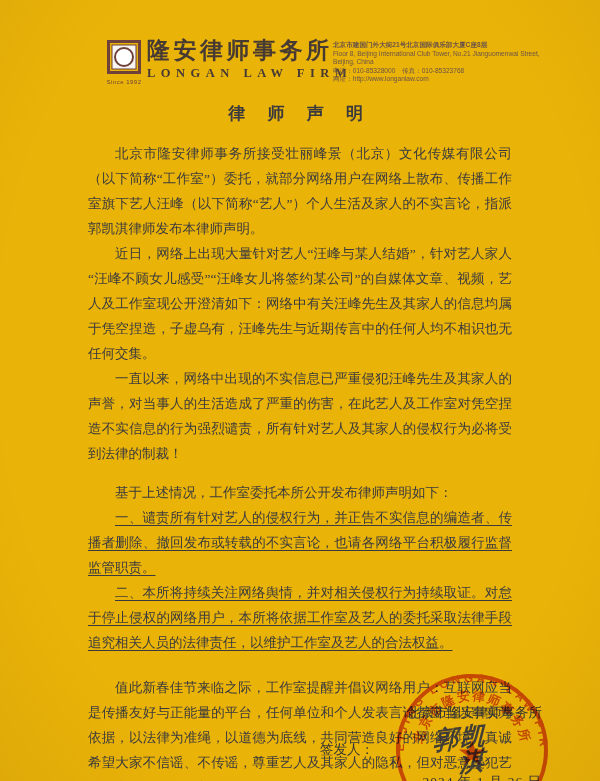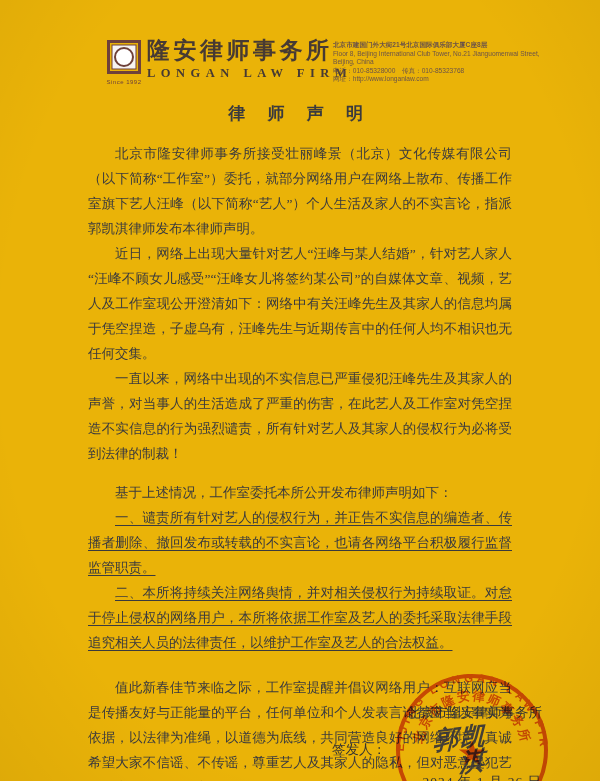--- a/index.html
+++ b/index.html
@@ -40,21 +40,21 @@
   .body p{margin:0;text-indent:2em;}
   .body p.gap-sm{margin-top:14px;}
   .body p.gap-md{margin-top:20px;}
   .body p.underlined{text-decoration:underline;text-underline-offset:3px;
                      text-decoration-thickness:1px;}
 
   
   .sig-block{position:absolute;right:58px;top:700px;text-align:right;z-index:2;
              font-size:13.5px;line-height:25px;color:#333;}
   .sig-issuer-line{position:relative;margin-top:6px;height:32px;}
-  .issuer-label{position:absolute;right:156px;top:6px;white-space:nowrap;}
+  .issuer-label{position:absolute;right:168px;top:6px;white-space:nowrap;}
   .issuer-signature{
     position:absolute;right:55px;top:-4px;
     display:inline-block;font-size:25px;font-weight:bold;font-style:italic;
     color:#33333a;transform:rotate(-7deg) skewX(-8deg);
     letter-spacing:2px;opacity:.9;
   }
   .sig-date{margin-top:6px;letter-spacing:1px;}
 
   
   .seal{position:absolute;left:392px;top:670px;width:160px;height:160px;

